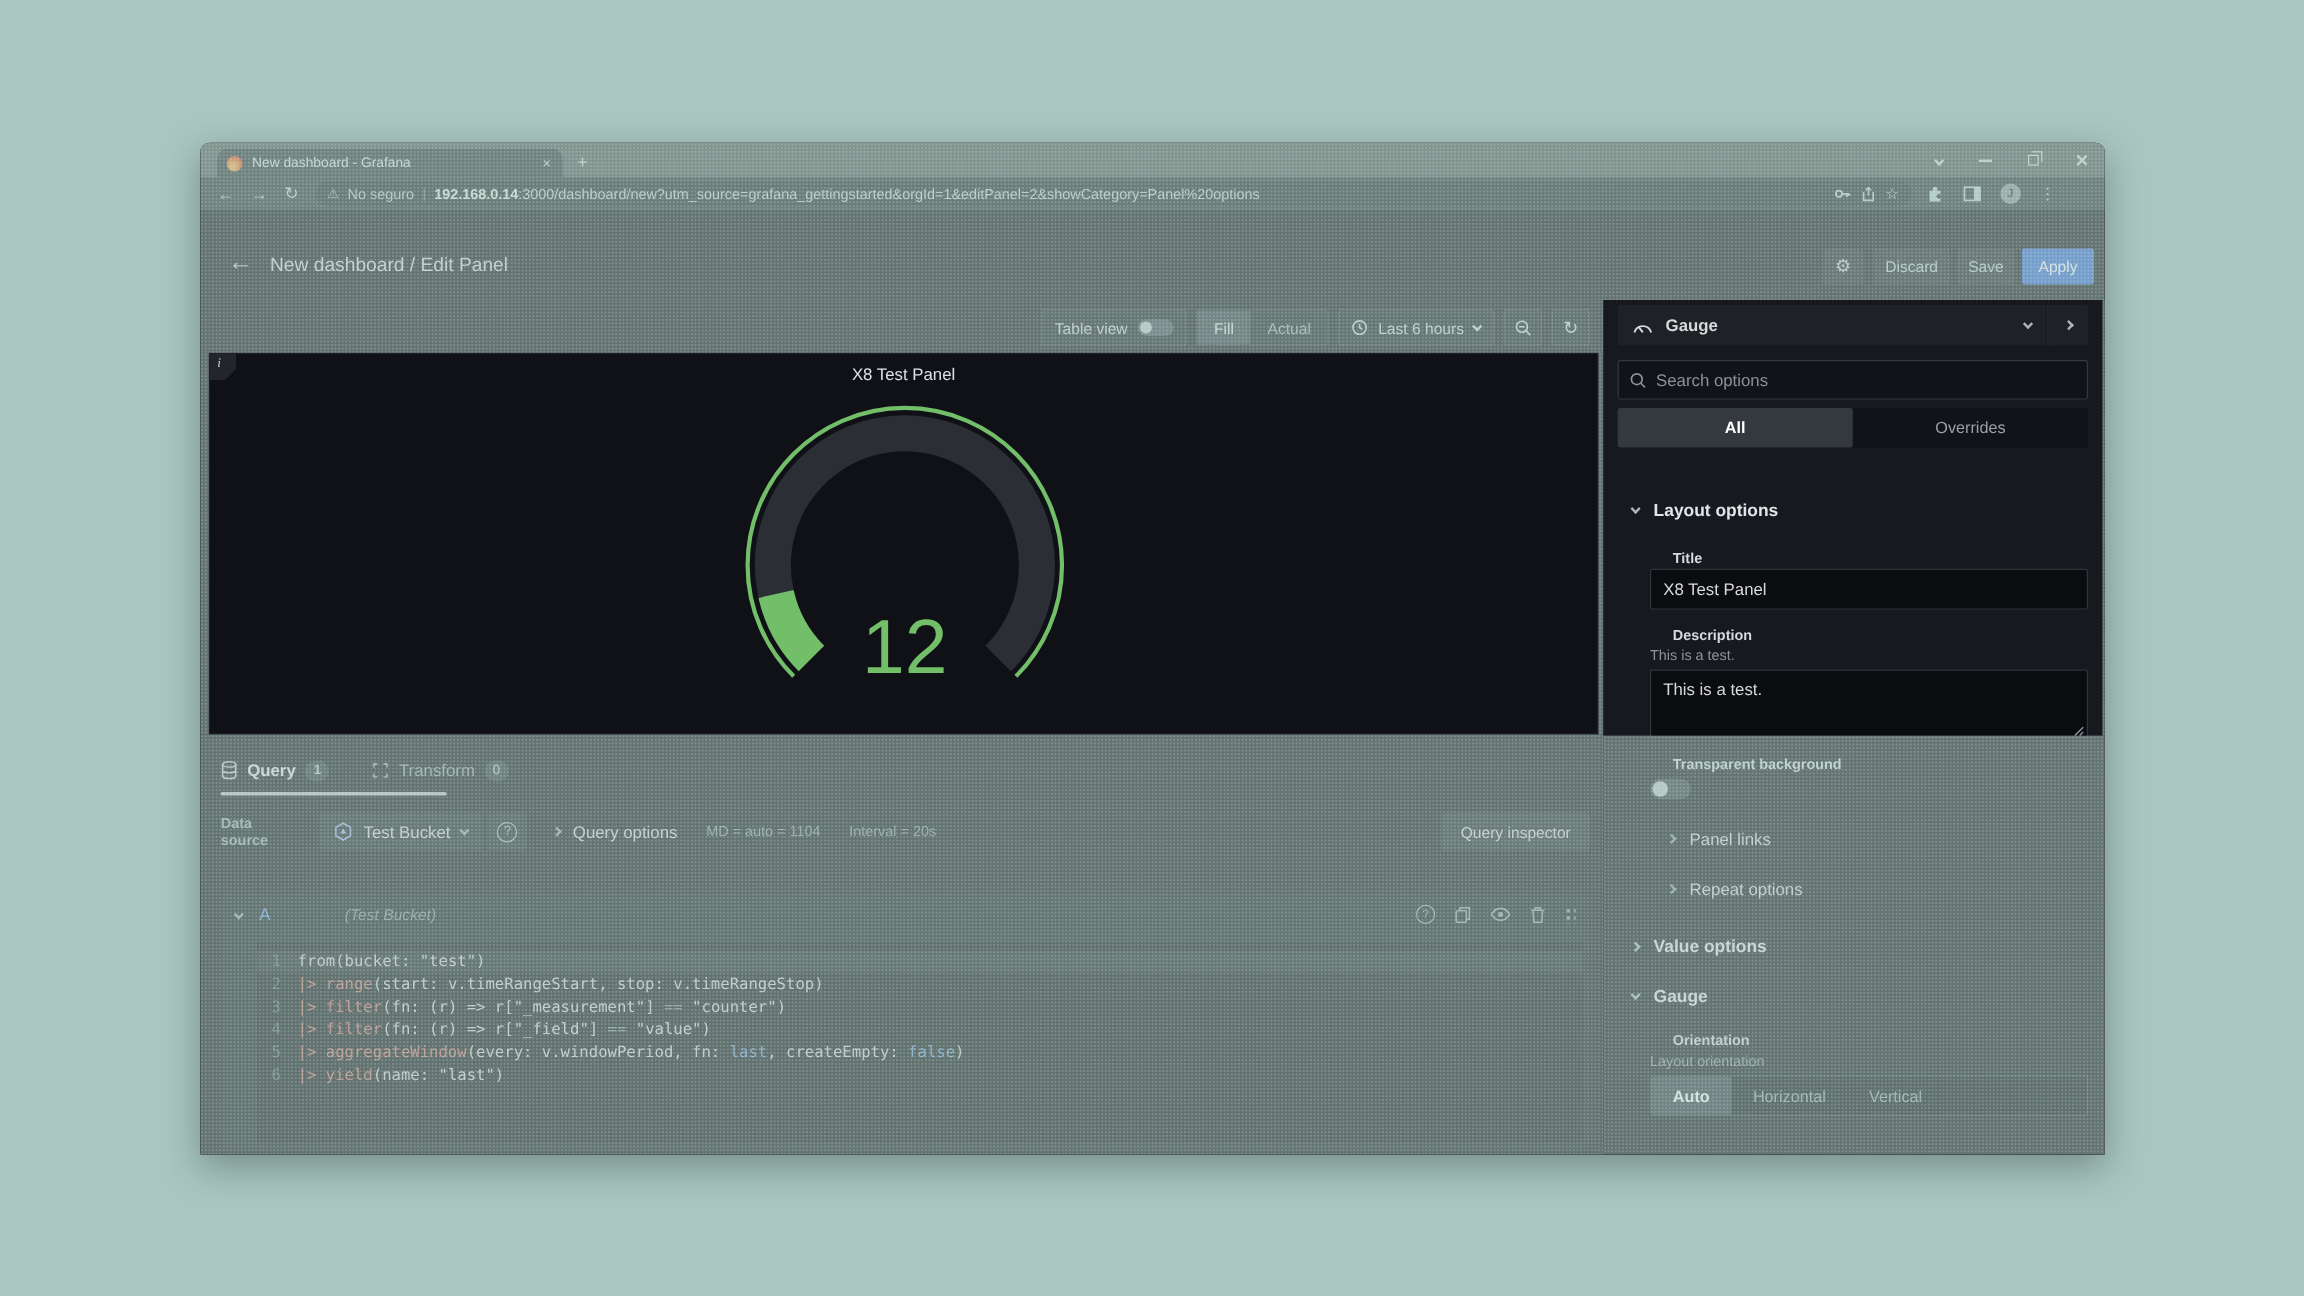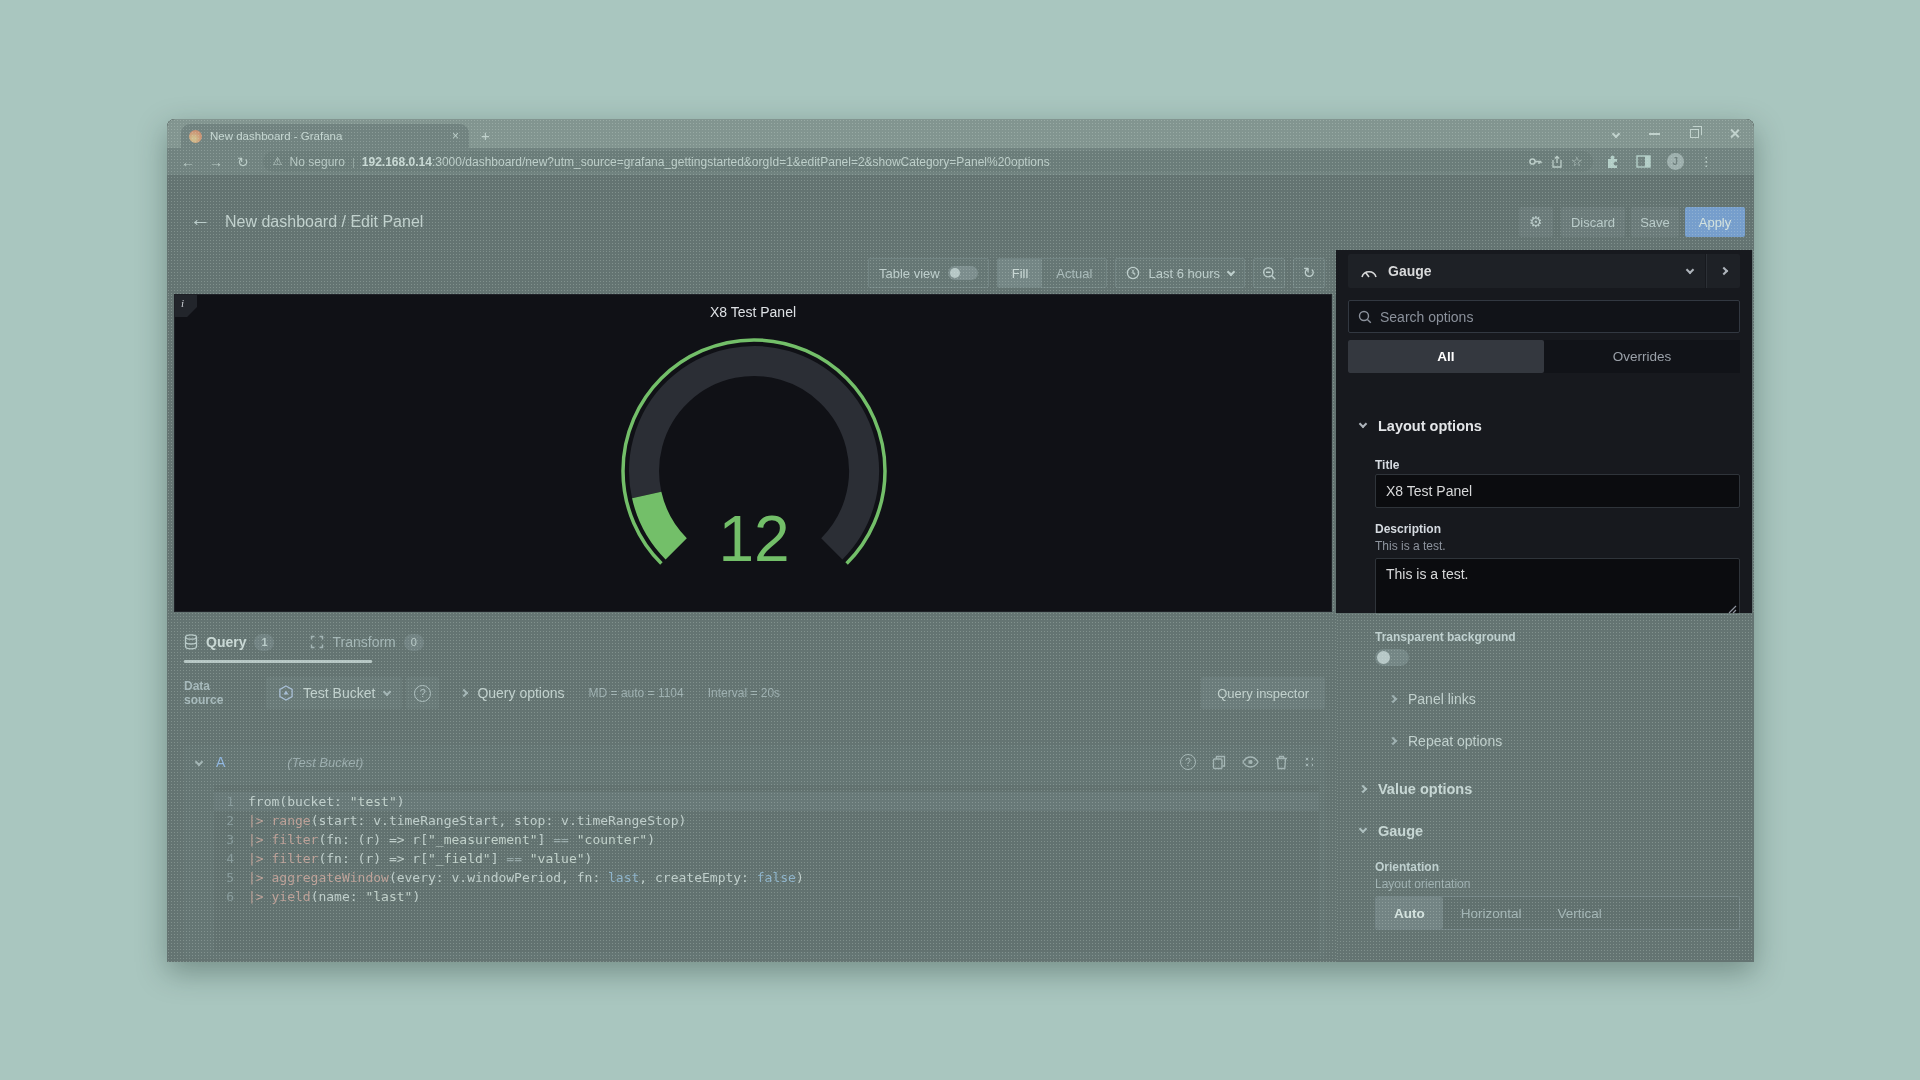--- a/index.html
+++ b/index.html
@@ -93,21 +93,21 @@
                  border-radius:0 2px 2px 0; display:flex; align-items:center; justify-content:center; color:#aeb4bb; }
   .sb-search { left:12px; top:50px; width:392px; height:33px; border:1px solid #323841; border-radius:2px;
                display:flex; align-items:center; gap:8px; padding:0 9px; background:#111318; }
   .sb-search input { background:transparent; border:none; outline:none; color:#c7ccd1; font-size:14px; width:330px; font-family:inherit; }
   .sb-search input::placeholder { color:#8b919b; }
   .sb-tabs { left:12px; top:90px; width:392px; height:33px; display:flex; background:#111318; }
   .sb-tab { flex:1; display:flex; align-items:center; justify-content:center; font-size:13.5px; color:#9aa0a8; }
   .sb-tab.on { background:#34383f; border-radius:2px; color:#fff; font-weight:bold; }
   .sec-head { position:absolute; display:flex; align-items:center; gap:12px; color:#e3e5e8; font-size:14.5px; font-weight:bold; }
   .sub-coll { position:absolute; display:flex; align-items:center; gap:12px; color:#d8d9da; font-size:14px; }
-  .f-label { position:absolute; font-size:12px; font-weight:bold; color:#d5dae0; }
+  .f-label { position:absolute; font-size:12px; font-weight:bold; color:#d5dae0;margin-left:19px; }
   .f-help { position:absolute; font-size:12px; color:#8e949e; }
   .f-input { position:absolute; left:39px; width:365px; height:34px; background:#0b0c0f; border:1px solid #2f343a;
              border-radius:2px; color:#d8d9da; font-size:14px; padding:0 10px; font-family:inherit; }
   textarea.f-input { height:57px; padding-top:7px; resize:none; overflow:hidden; }
   .resize-h { position:absolute; left:392px; top:355px; color:#8e949e; }
   .sb-toggle { position:absolute; left:39px; top:399px; width:34px; height:17px; border-radius:9px; background:#3a3f45; }
   .sb-toggle:before { content:""; position:absolute; left:2px; top:2px; width:13px; height:13px; border-radius:50%; background:#c3c7cc; }
   .radiogrp { position:absolute; left:39px; top:646px; width:365px; height:34px; border:1px solid #323841; border-radius:2px;
               display:flex; align-items:stretch; background:#111318; }
   .radiogrp > div { display:flex; align-items:center; padding:0 18px; font-size:13.5px; color:#9aa0a8; }

